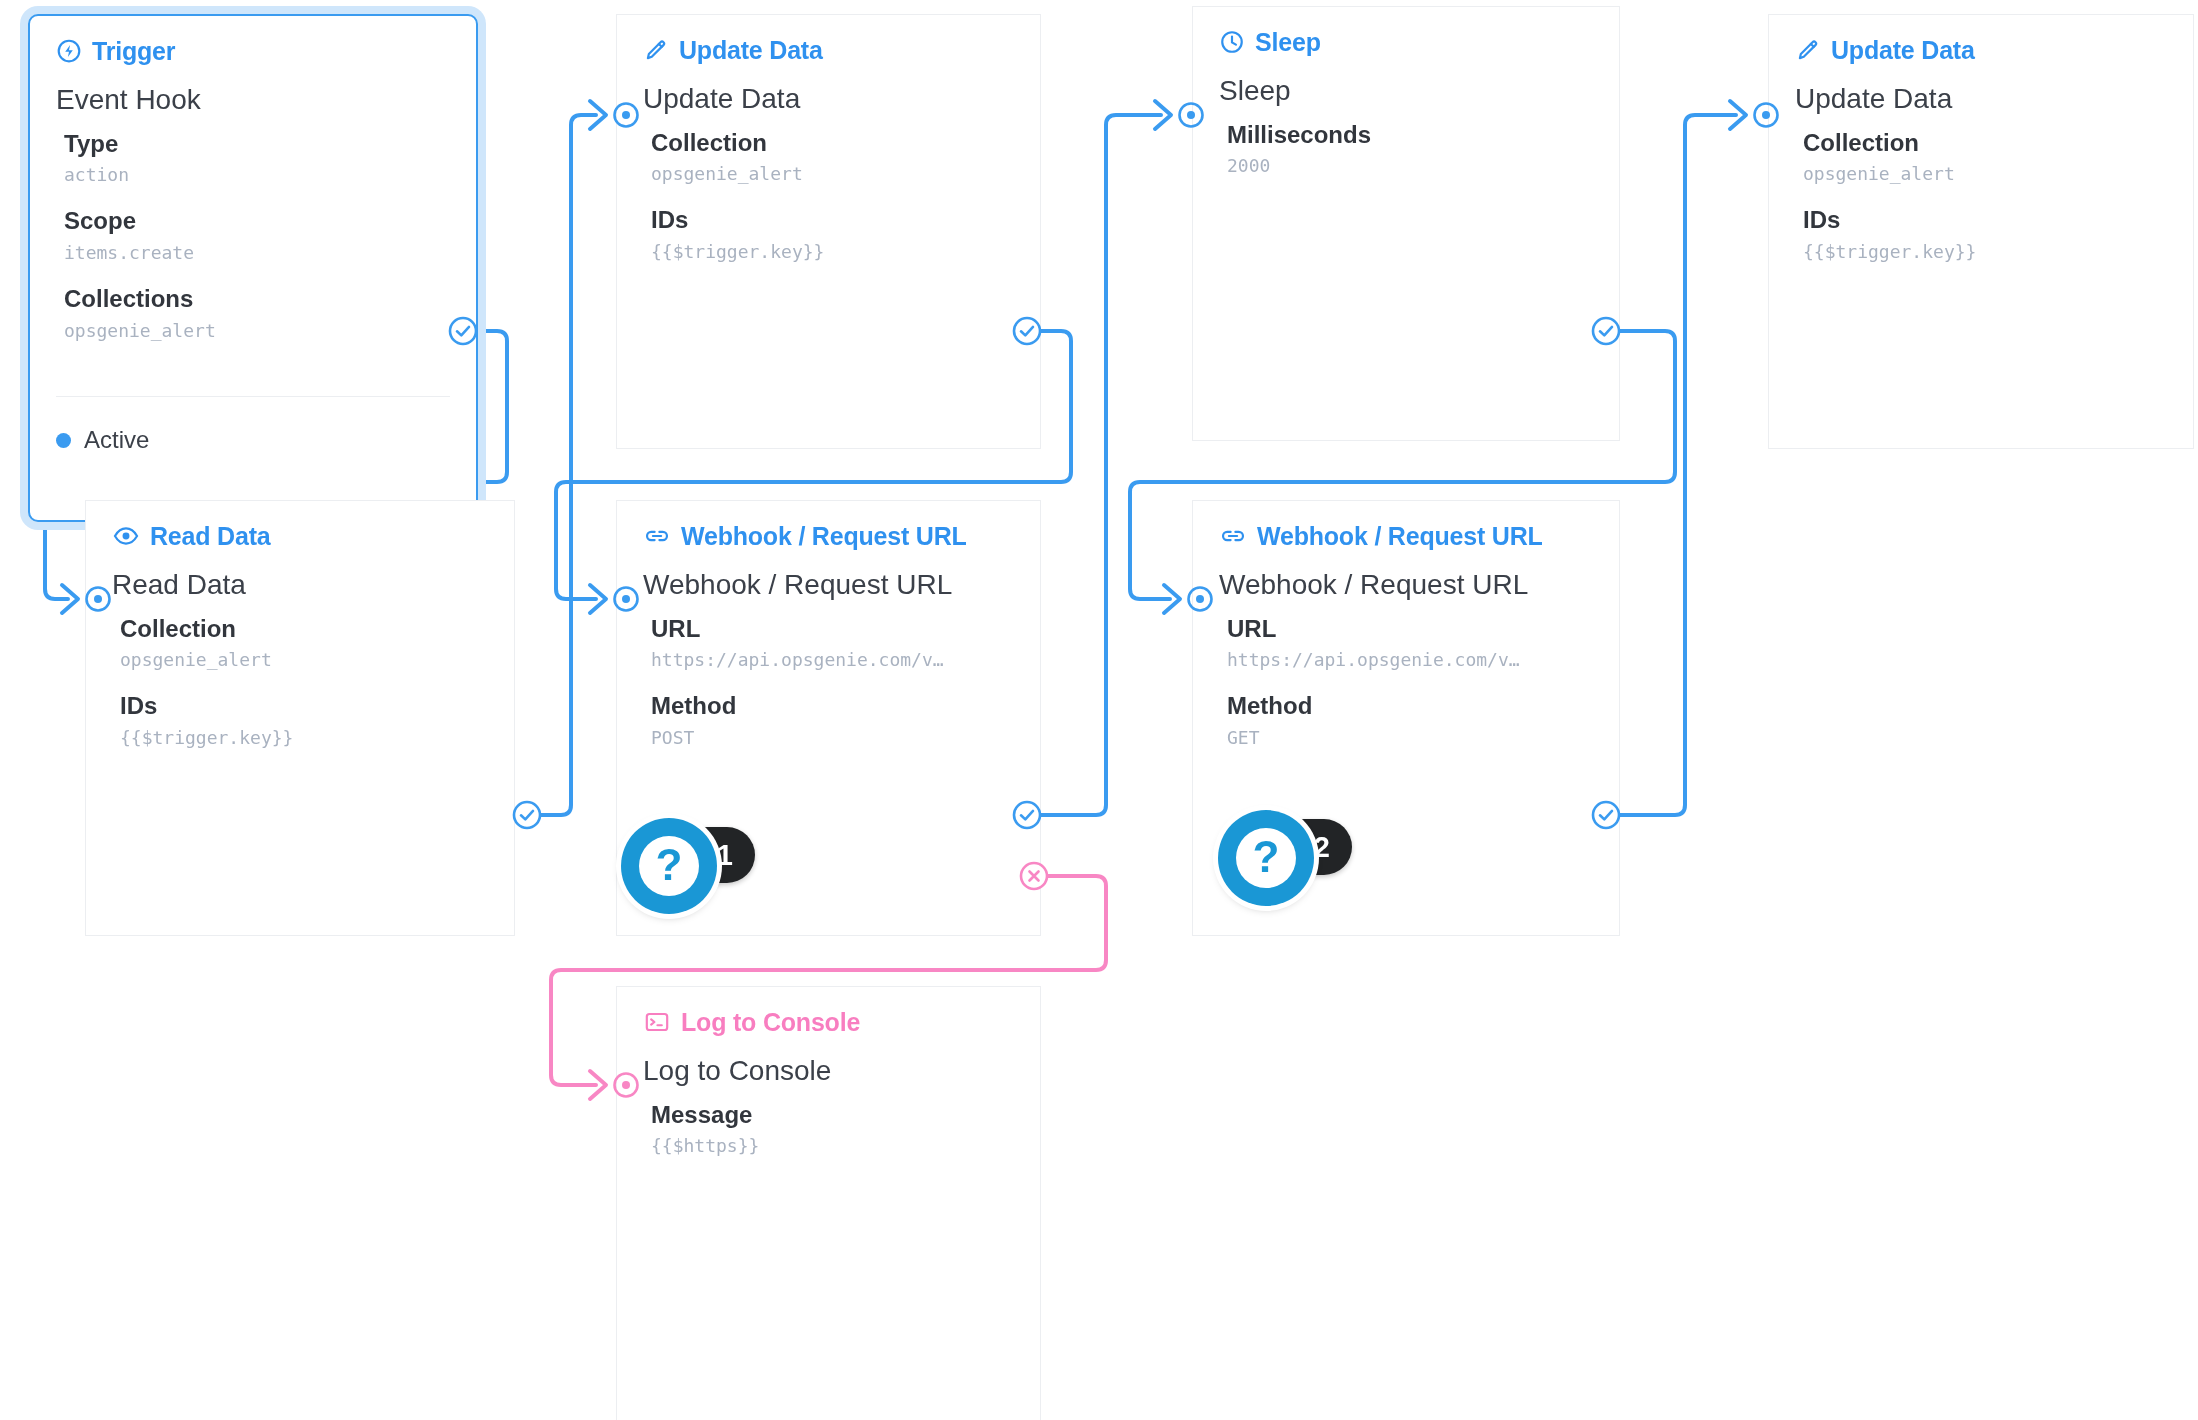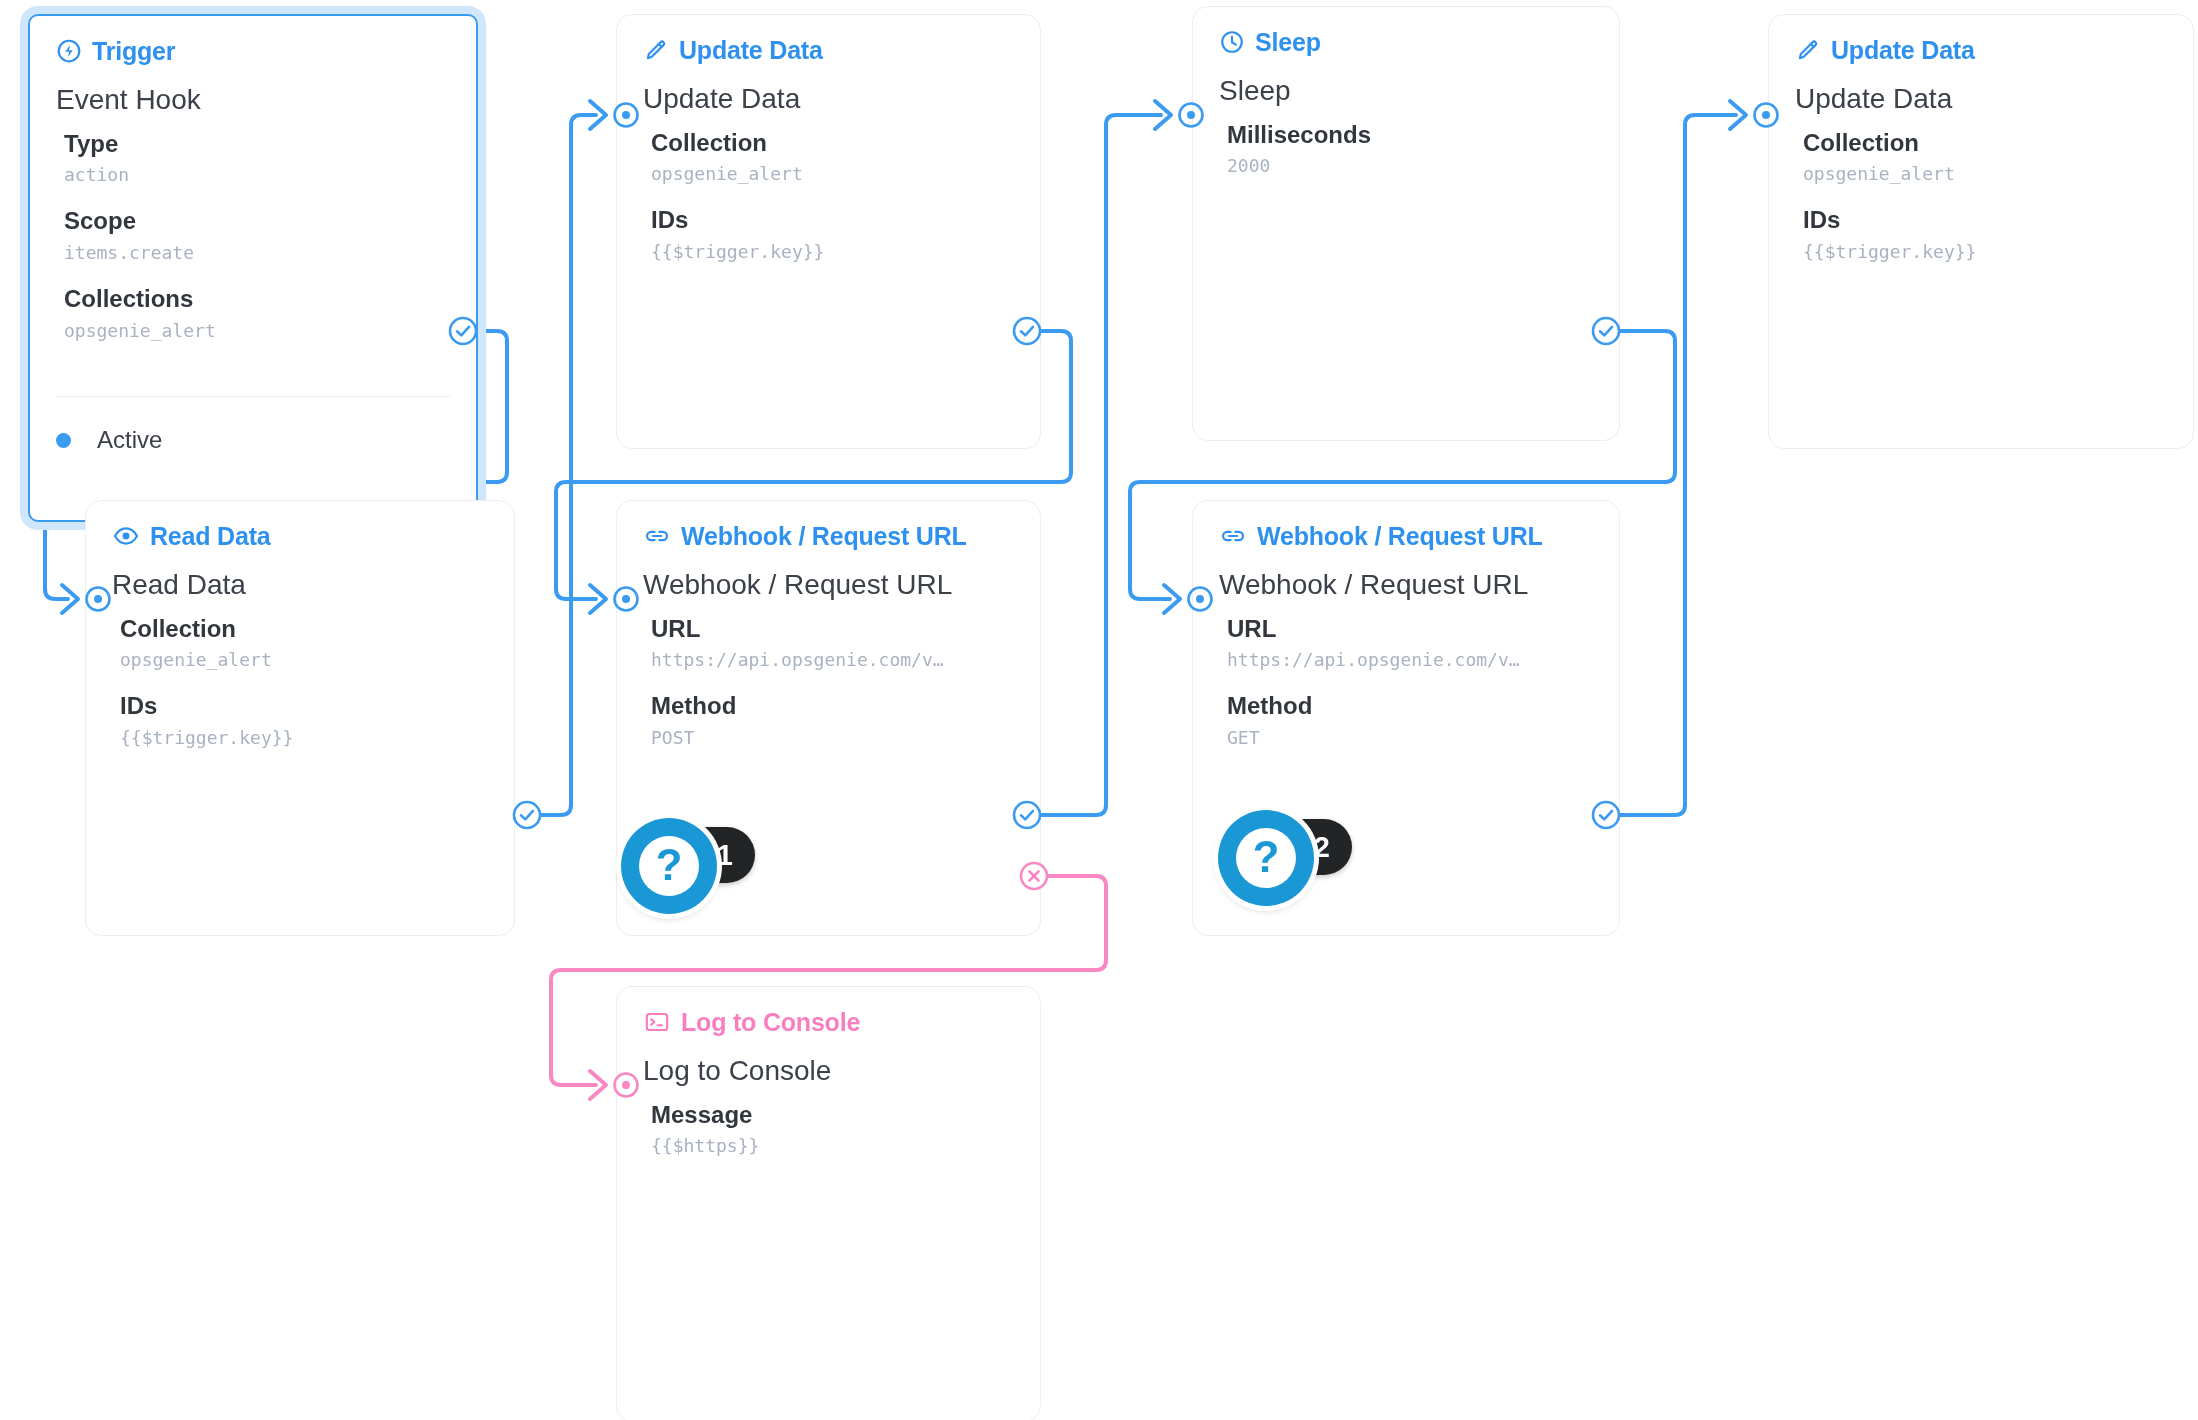--- a/index.html
+++ b/index.html
@@ -10,21 +10,21 @@
   }
   #canvas{position:absolute;inset:0;width:2198px;height:1420px;}
 
   #wires{position:absolute;left:0;top:0;width:2198px;height:1420px;pointer-events:none;}
 
   
   .card{
     position:absolute;
     background:#ffffff;
     border:1px solid #eceef1;
-    border-radius:16px;
+    border-radius:0;
     box-sizing:border-box;
   }
   .card.trigger{
     border:2px solid #3a9bf0;
     box-shadow:0 0 0 8px #cfe6fb;
     border-radius:10px;
   }
   .card-head{
     display:flex;align-items:center;gap:10px;
     padding:22px 26px 0 26px;
@@ -47,21 +47,21 @@
     font-size:18px;color:#a9b2c0;line-height:1.5;
     white-space:nowrap;overflow:hidden;text-overflow:clip;
   }
   .fld-block{margin-bottom:16px;margin-left:8px;}
   .fld-block:first-child{margin-bottom:10px;}
 
   .divider{
     position:absolute;left:26px;right:26px;height:1px;background:#eceef1;
   }
   .status{
-    position:absolute;left:26px;display:flex;align-items:center;gap:26px;
+    position:absolute;left:26px;display:flex;align-items:center;gap:13px;
     font-size:24px;color:#3b4049;
   }
   .status .dot{
     width:15px;height:15px;border-radius:50%;background:#3a9bf0;display:block;flex:none;
   }
 
   
   .port{position:absolute;}
   .port svg{display:block;}
 

